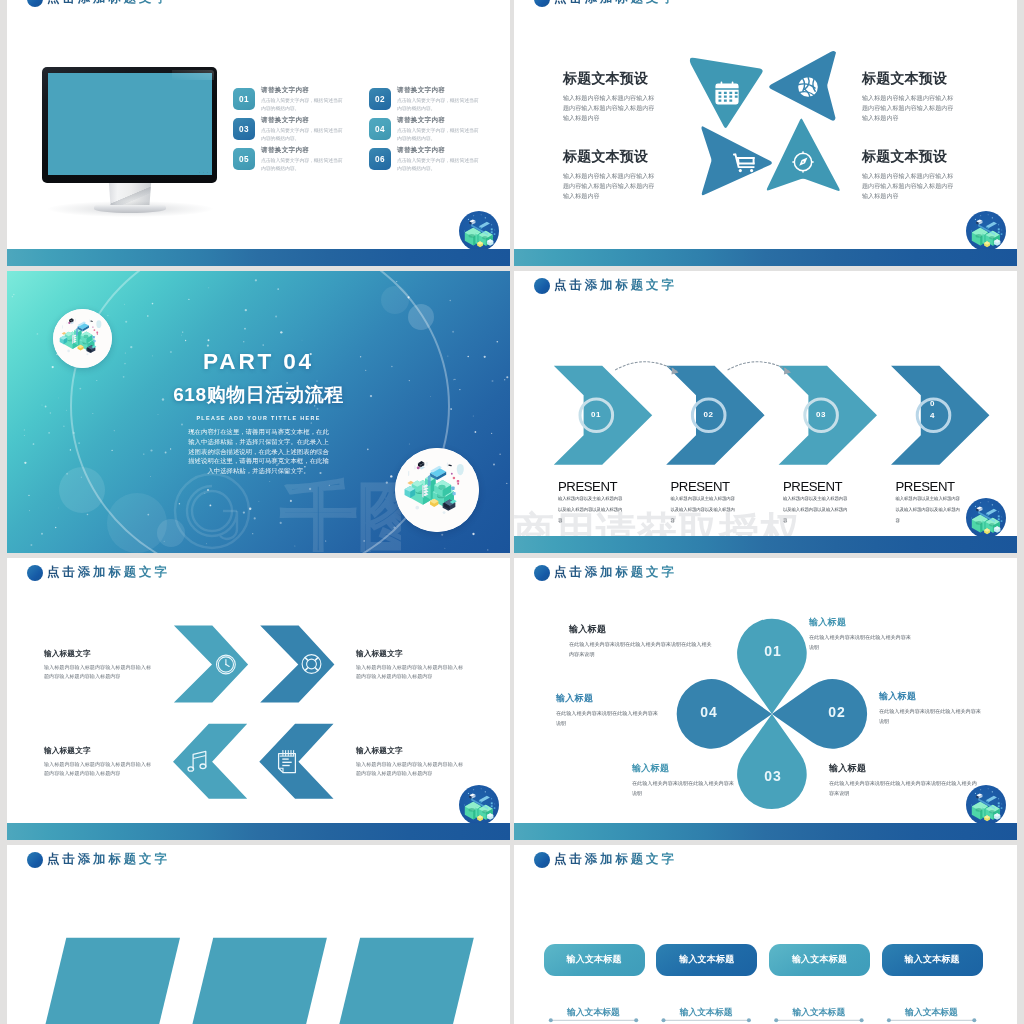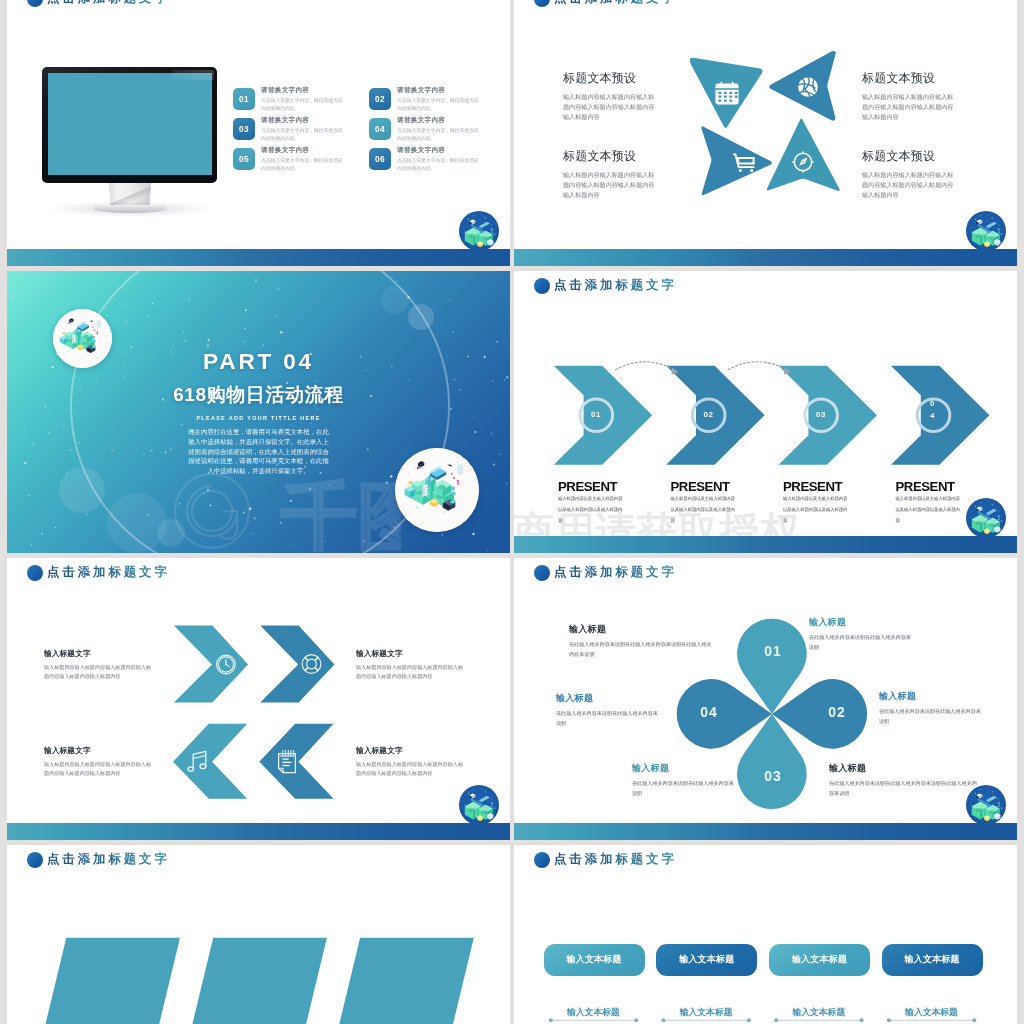--- a/index.html
+++ b/index.html
@@ -54,21 +54,21 @@
   .bdg.lt{background:linear-gradient(155deg,#50a8c0 0%,#49a3bb 45%,#3f96b0 100%);}
   .bdg.dk{background:linear-gradient(155deg,#3a88b2 0%,#2f7aab 42%,#2168a2 100%);}
   .itxt{margin-left:6px;margin-top:-2px;}
   .itxt .t{font-size:6.6px;font-weight:bold;color:#6e777f;letter-spacing:0.3px;}
   .itxt .d{font-size:5px;color:#aab1b9;line-height:1.55;margin-top:2px;width:84px;
            letter-spacing:-0.2px;}
 
   
   .arrowset{position:absolute;left:168px;top:45px;width:175px;height:165px;}
   .tcol{position:absolute;width:95px;z-index:2;}
-  .tcol .h{font-size:12px;font-weight:normal;color:#2b333b;letter-spacing:0.2px;}
+  .tcol .h{font-size:14px;font-weight:bold;color:#2b333b;letter-spacing:0.2px;}
   .tcol .p{font-size:6.1px;color:#70787f;line-height:1.62;margin-top:5px;width:93px;}
 
   
   .cover{position:absolute;inset:0;
      background:linear-gradient(134deg,#7ceadb 0%,#60dbd2 10%,#4bc5cb 22%,#41aec3 33%,#3a9bbe 44%,#3285b6 56%,#2b73ad 68%,#2464a5 79%,#1e599f 90%,#1a549b 100%);}
   .cover .starfield{position:absolute;inset:0;}
   .cover .ring{position:absolute;border-radius:50%;border:2.6px solid rgba(255,255,255,0.33);}
   .bubble{position:absolute;border-radius:50%;background:rgba(255,255,255,0.1);}
   .badge{position:absolute;border-radius:50%;background:#fff;overflow:hidden;
          box-shadow:0 2px 7px rgba(0,20,60,0.18);}
@@ -77,21 +77,21 @@
              text-shadow:0 1px 4px rgba(0,40,95,0.28);}
   .cvtxt .zh{font-size:19px;font-weight:bold;letter-spacing:0.6px;margin-top:14px;
              line-height:20px;text-shadow:0 1px 4px rgba(0,40,95,0.35);}
   .cvtxt .en{font-size:5.4px;letter-spacing:1.35px;margin-top:9px;font-weight:bold;
              line-height:8px;color:rgba(255,255,255,0.95);}
   .cvtxt .bd{font-size:6.4px;line-height:1.53;margin-top:5px;color:rgba(255,255,255,0.92);
              width:143px;margin-left:auto;margin-right:auto;text-align:center;}
   .wm{position:absolute;color:rgba(255,255,255,0.18);font-weight:bold;pointer-events:none;}
   .pnum{position:absolute;display:flex;align-items:center;justify-content:center;color:#fff;
         font-size:8px;font-weight:bold;letter-spacing:0.6px;text-align:center;line-height:1.15;}
-  .plbl{position:absolute;font-size:13.2px;font-weight:bold;color:#0d0f12;letter-spacing:-0.45px;line-height:13px;}
+  .plbl{position:absolute;font-size:13.2px;font-weight:normal;color:#0d0f12;letter-spacing:-0.45px;line-height:13px;}
   .pdesc{position:absolute;font-size:4.4px;color:#3d444c;line-height:2.45;letter-spacing:-0.1px;}
   .wmk{position:absolute;color:rgba(70,82,96,0.12);font-weight:bold;pointer-events:none;
        letter-spacing:2px;white-space:nowrap;}
   .t5{position:absolute;width:112px;}
   .t5 .h{font-size:7.7px;font-weight:bold;color:#2b333b;letter-spacing:0.1px;}
   .t5 .p{font-size:5.1px;color:#6d757d;line-height:1.85;margin-top:4px;}
   .p6{position:absolute;width:120px;}
   .p6 .h{font-size:9px;font-weight:bold;letter-spacing:0.3px;}
   .p6 .p{font-size:5.1px;color:#565e66;line-height:1.95;margin-top:4px;}
 

